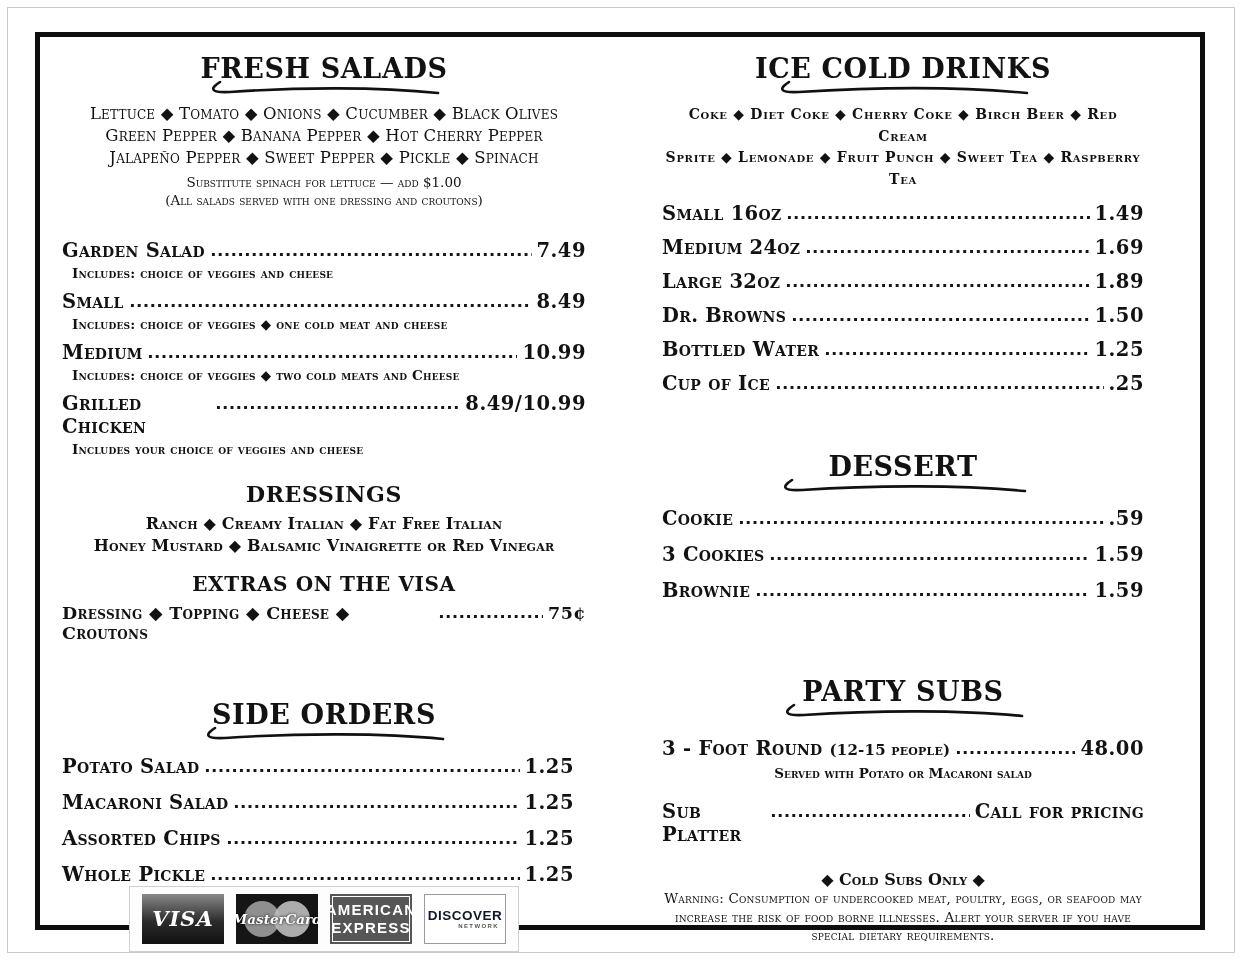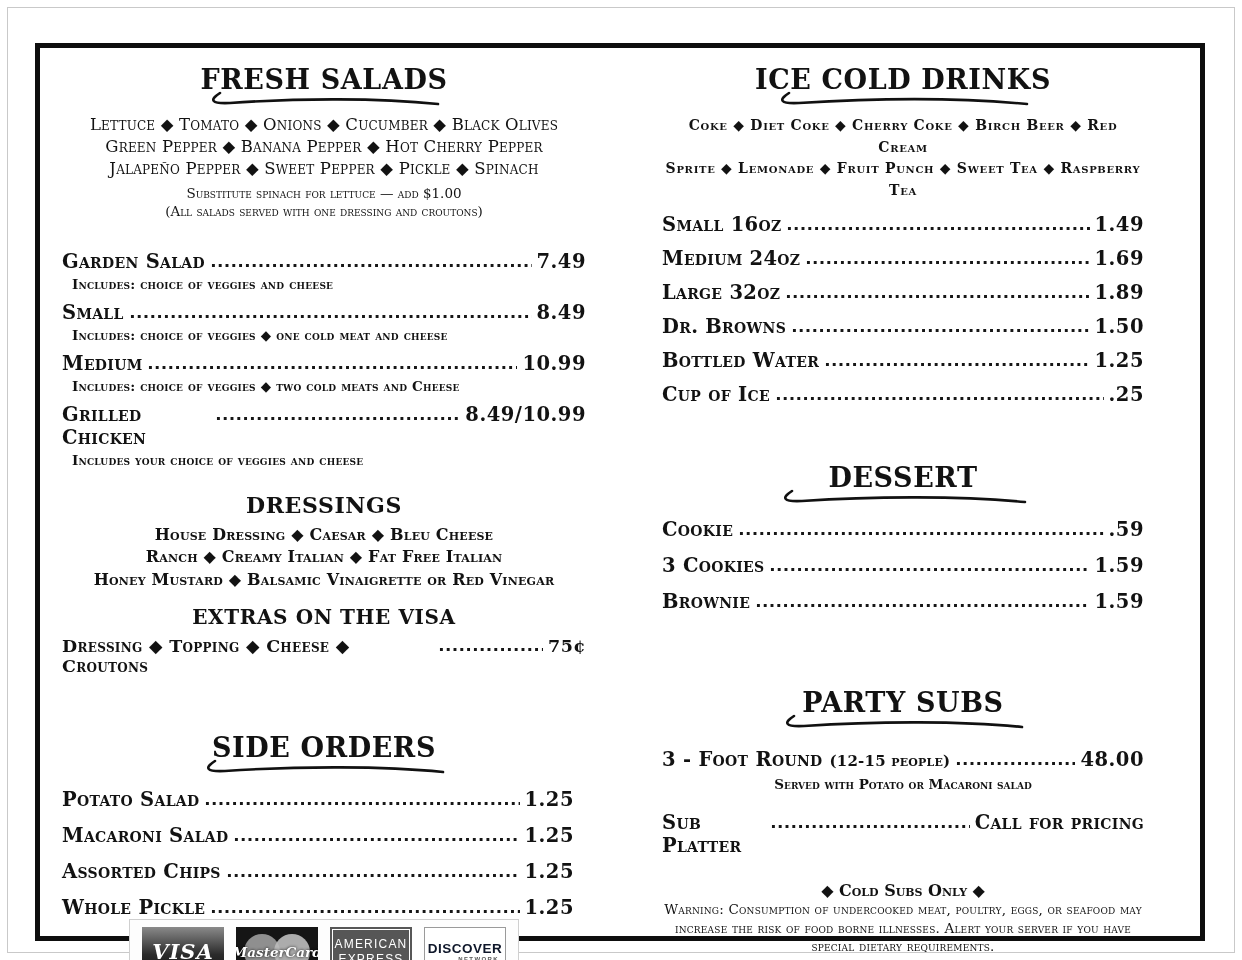--- a/index.html
+++ b/index.html
@@ -2,21 +2,21 @@
 <html lang="en"><head>
 <meta charset="utf-8">
 <style>
   html,body{margin:0;padding:0;}
   body{
     width:1242px;height:960px;position:relative;background:#ffffff;color:#121212;
     font-family:"DejaVu Serif", serif;overflow:hidden;
   }
   .scan-edge{position:absolute;inset:7px;border:1px solid #c9c9c9;pointer-events:none;}
   .frame{
-    position:absolute;left:35px;top:43px;width:1170px;height:898px;
+    position:absolute;left:35px;top:32px;width:1170px;height:898px;
     border:5px solid #0e0e0e;padding:16px 22px 14px;box-sizing:border-box;
   }
   .columns{display:flex;width:100%;height:100%;}
   .col{display:flex;flex-direction:column;box-sizing:border-box;}
   .col-left{width:50%;padding-right:34px;}
   .col-right{width:50%;padding-left:42px;padding-right:34px;}
 
   .heading-wrap{text-align:center;}
   .heading{font-size:27px;font-weight:700;letter-spacing:.6px;}
   .heading.h-md{font-size:22px;}
@@ -57,22 +57,22 @@
   .card-visa{background:linear-gradient(180deg,#8a8a8a,#2b2b2b 55%,#111111);}
   .visa-text{color:#ffffff;font-style:italic;font-weight:700;font-size:21px;letter-spacing:1px;}
   .card-mc{background:#151515;}
   .mc-circle{position:absolute;width:36px;height:36px;border-radius:50%;top:7px;}
   .mc-left{left:8px;background:#8f8f8f;}
   .mc-right{right:8px;background:#bdbdbd;opacity:.9;}
   .mc-text{position:relative;color:#ffffff;font-style:italic;font-weight:700;font-size:13.5px;
     z-index:2;text-shadow:0 0 3px #000;}
   .card-amex{background:#565656;flex-direction:column;gap:1px;
     box-shadow:inset 0 0 0 2px #565656, inset 0 0 0 3px #ffffff;}
-  .amex-line{color:#ffffff;font-family:"Liberation Sans",sans-serif;font-weight:400;
-    font-size:12px;letter-spacing:1.2px;}
+  .amex-line{color:#ffffff;font-family:"Liberation Sans",sans-serif;font-weight:700;
+    font-size:15px;letter-spacing:1.2px;}
   .card-discover{background:#ffffff;border:1px solid #9a9a9a;flex-direction:column;}
   .disc-text{color:#0f172a;font-family:"Liberation Sans",sans-serif;font-weight:700;
     font-size:13.5px;letter-spacing:.5px;}
   .disc-sub{color:#555555;font-family:"Liberation Sans",sans-serif;font-weight:700;
     font-size:6px;letter-spacing:1.4px;align-self:flex-end;margin-right:6px;}
 
   .flavor-line{text-align:center;font-weight:700;font-size:14px;letter-spacing:.7px;
     font-variant:small-caps;line-height:1.55;}
   .flavor-lines{margin-top:8px;}
   .drinks-rows{margin-top:8px;}
@@ -146,21 +146,20 @@
           </div>
           <div class="desc">Includes your choice of veggies and cheese</div>
         </div>
       </section>
 
       <section class="sec-dressings">
         <div class="heading-wrap">
           <div class="heading h-md">DRESSINGS</div>
         </div>
         <div class="dress-lines">
-          <div class="dress-line">House Dressing ◆ Caesar ◆ Bleu Cheese</div>
           <div class="dress-line">Ranch ◆ Creamy Italian ◆ Fat Free Italian</div>
           <div class="dress-line">Honey Mustard ◆ Balsamic Vinaigrette or Red Vinegar</div>
         </div>
       </section>
 
       <section class="sec-extras">
         <div class="heading-wrap">
           <div class="heading h-sm">EXTRAS ON THE VISA</div>
         </div>
         <div class="row extras-row">

